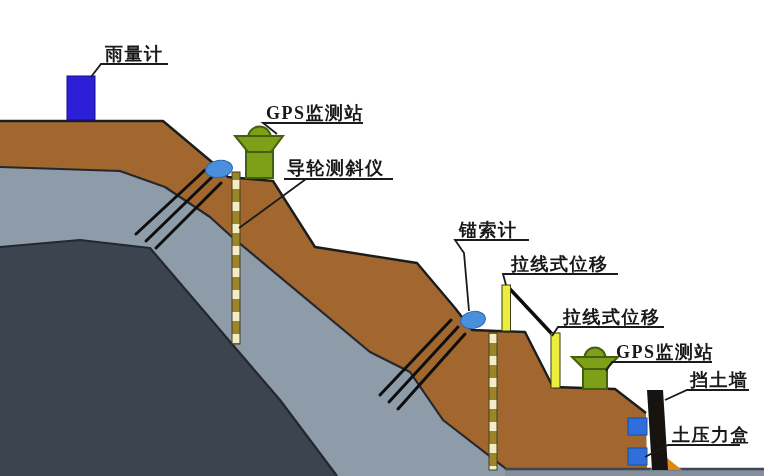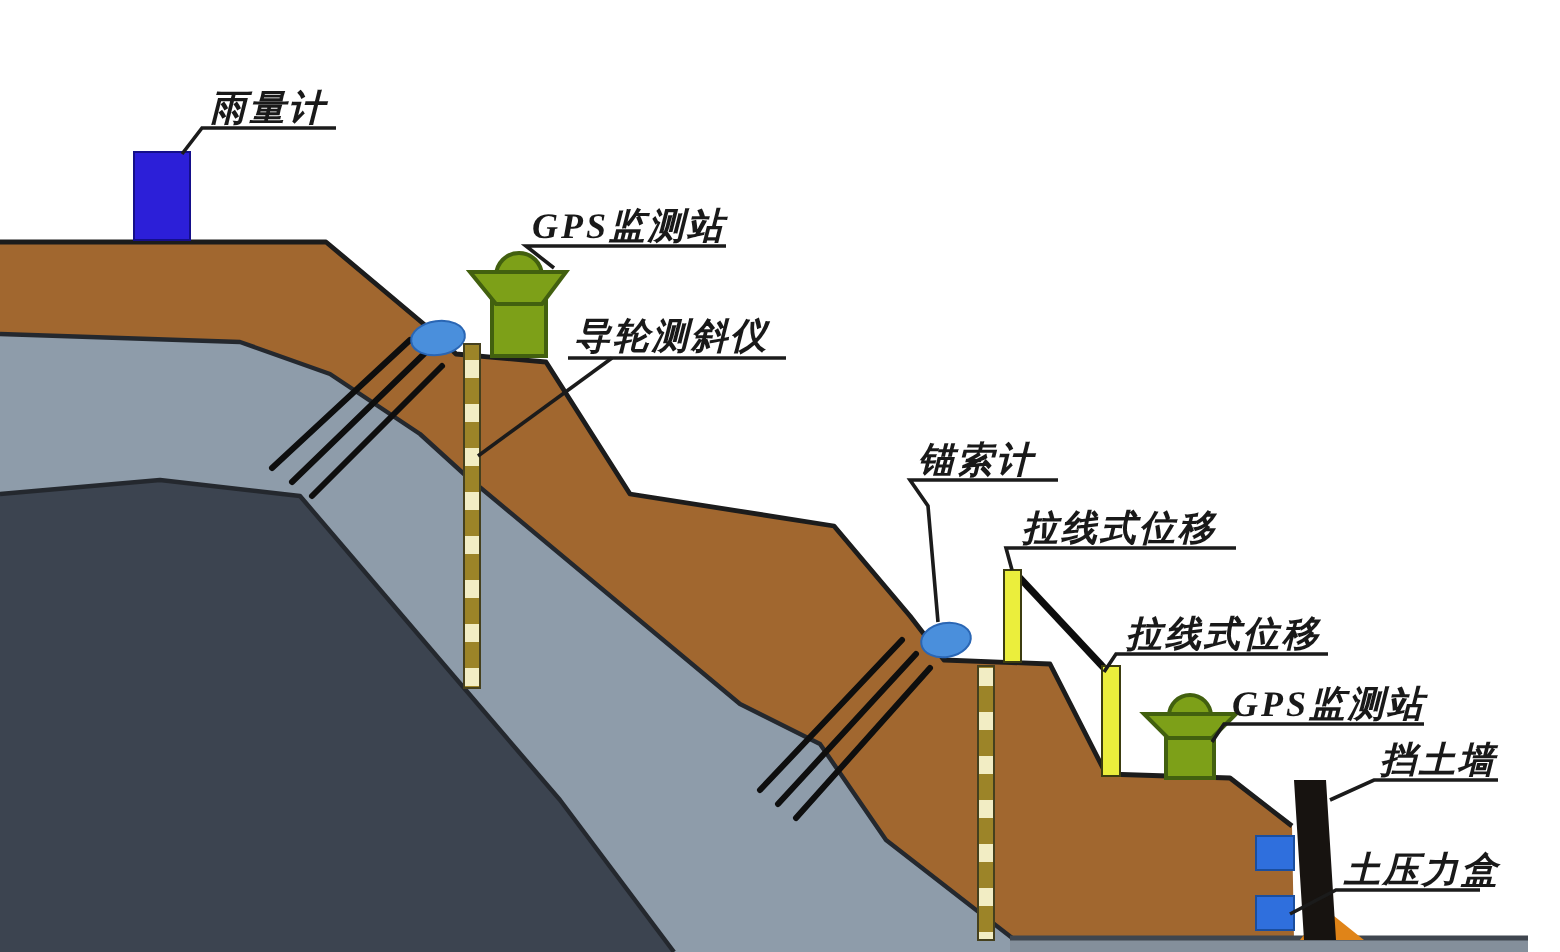--- a/index.html
+++ b/index.html
@@ -1,18 +1,18 @@
 <!DOCTYPE html>
 <html style="--background: #ffffff; --soil-brown: #a1672f; --rock-light: #8e9caa; --rock-dark: #3c4450; --road-gray: #848f9b; --road-edge: #3f464f; --gauge-blue: #2c1fd8; --anchor-blue: #4a8fdc; --gps-green: #7da018; --gps-green-dark: #42600f; --post-yellow: #ebee3c; --tube-olive: #9c8428; --tube-cream: #f2edc4; --cell-blue: #2f6fdd; --wall-black: #171310; --wedge-orange: #e08418; --line-dark: #1b1b1b;"><head>
 <meta charset="utf-8">
 <style>
   html,body{margin:0;padding:0;background:#ffffff;}
   #stage{
     position:relative;width:764px;height:476px;background:var(--background,#fff);
-    font-family:"Liberation Serif","DejaVu Serif",serif;overflow:hidden;font-style:italic;
+    font-family:"Liberation Serif","DejaVu Serif",serif;overflow:hidden;
   }
   svg{display:block;}
   .callout{
     font-family:"Liberation Serif","DejaVu Serif",serif;
     font-weight:bold;font-size:18px;letter-spacing:1.5px;fill:#191919;
   }
   .callout-line{stroke:var(--line-dark,#1b1b1b);stroke-width:1.8;fill:none;}
   .boundary{fill:none;stroke:#24282e;stroke-width:2.2;stroke-linejoin:round;}
   .surface{fill:none;stroke:#1c1c1c;stroke-width:2.4;stroke-linejoin:round;}
   .cable{stroke:#0e0e0e;stroke-width:3;stroke-linecap:round;}

